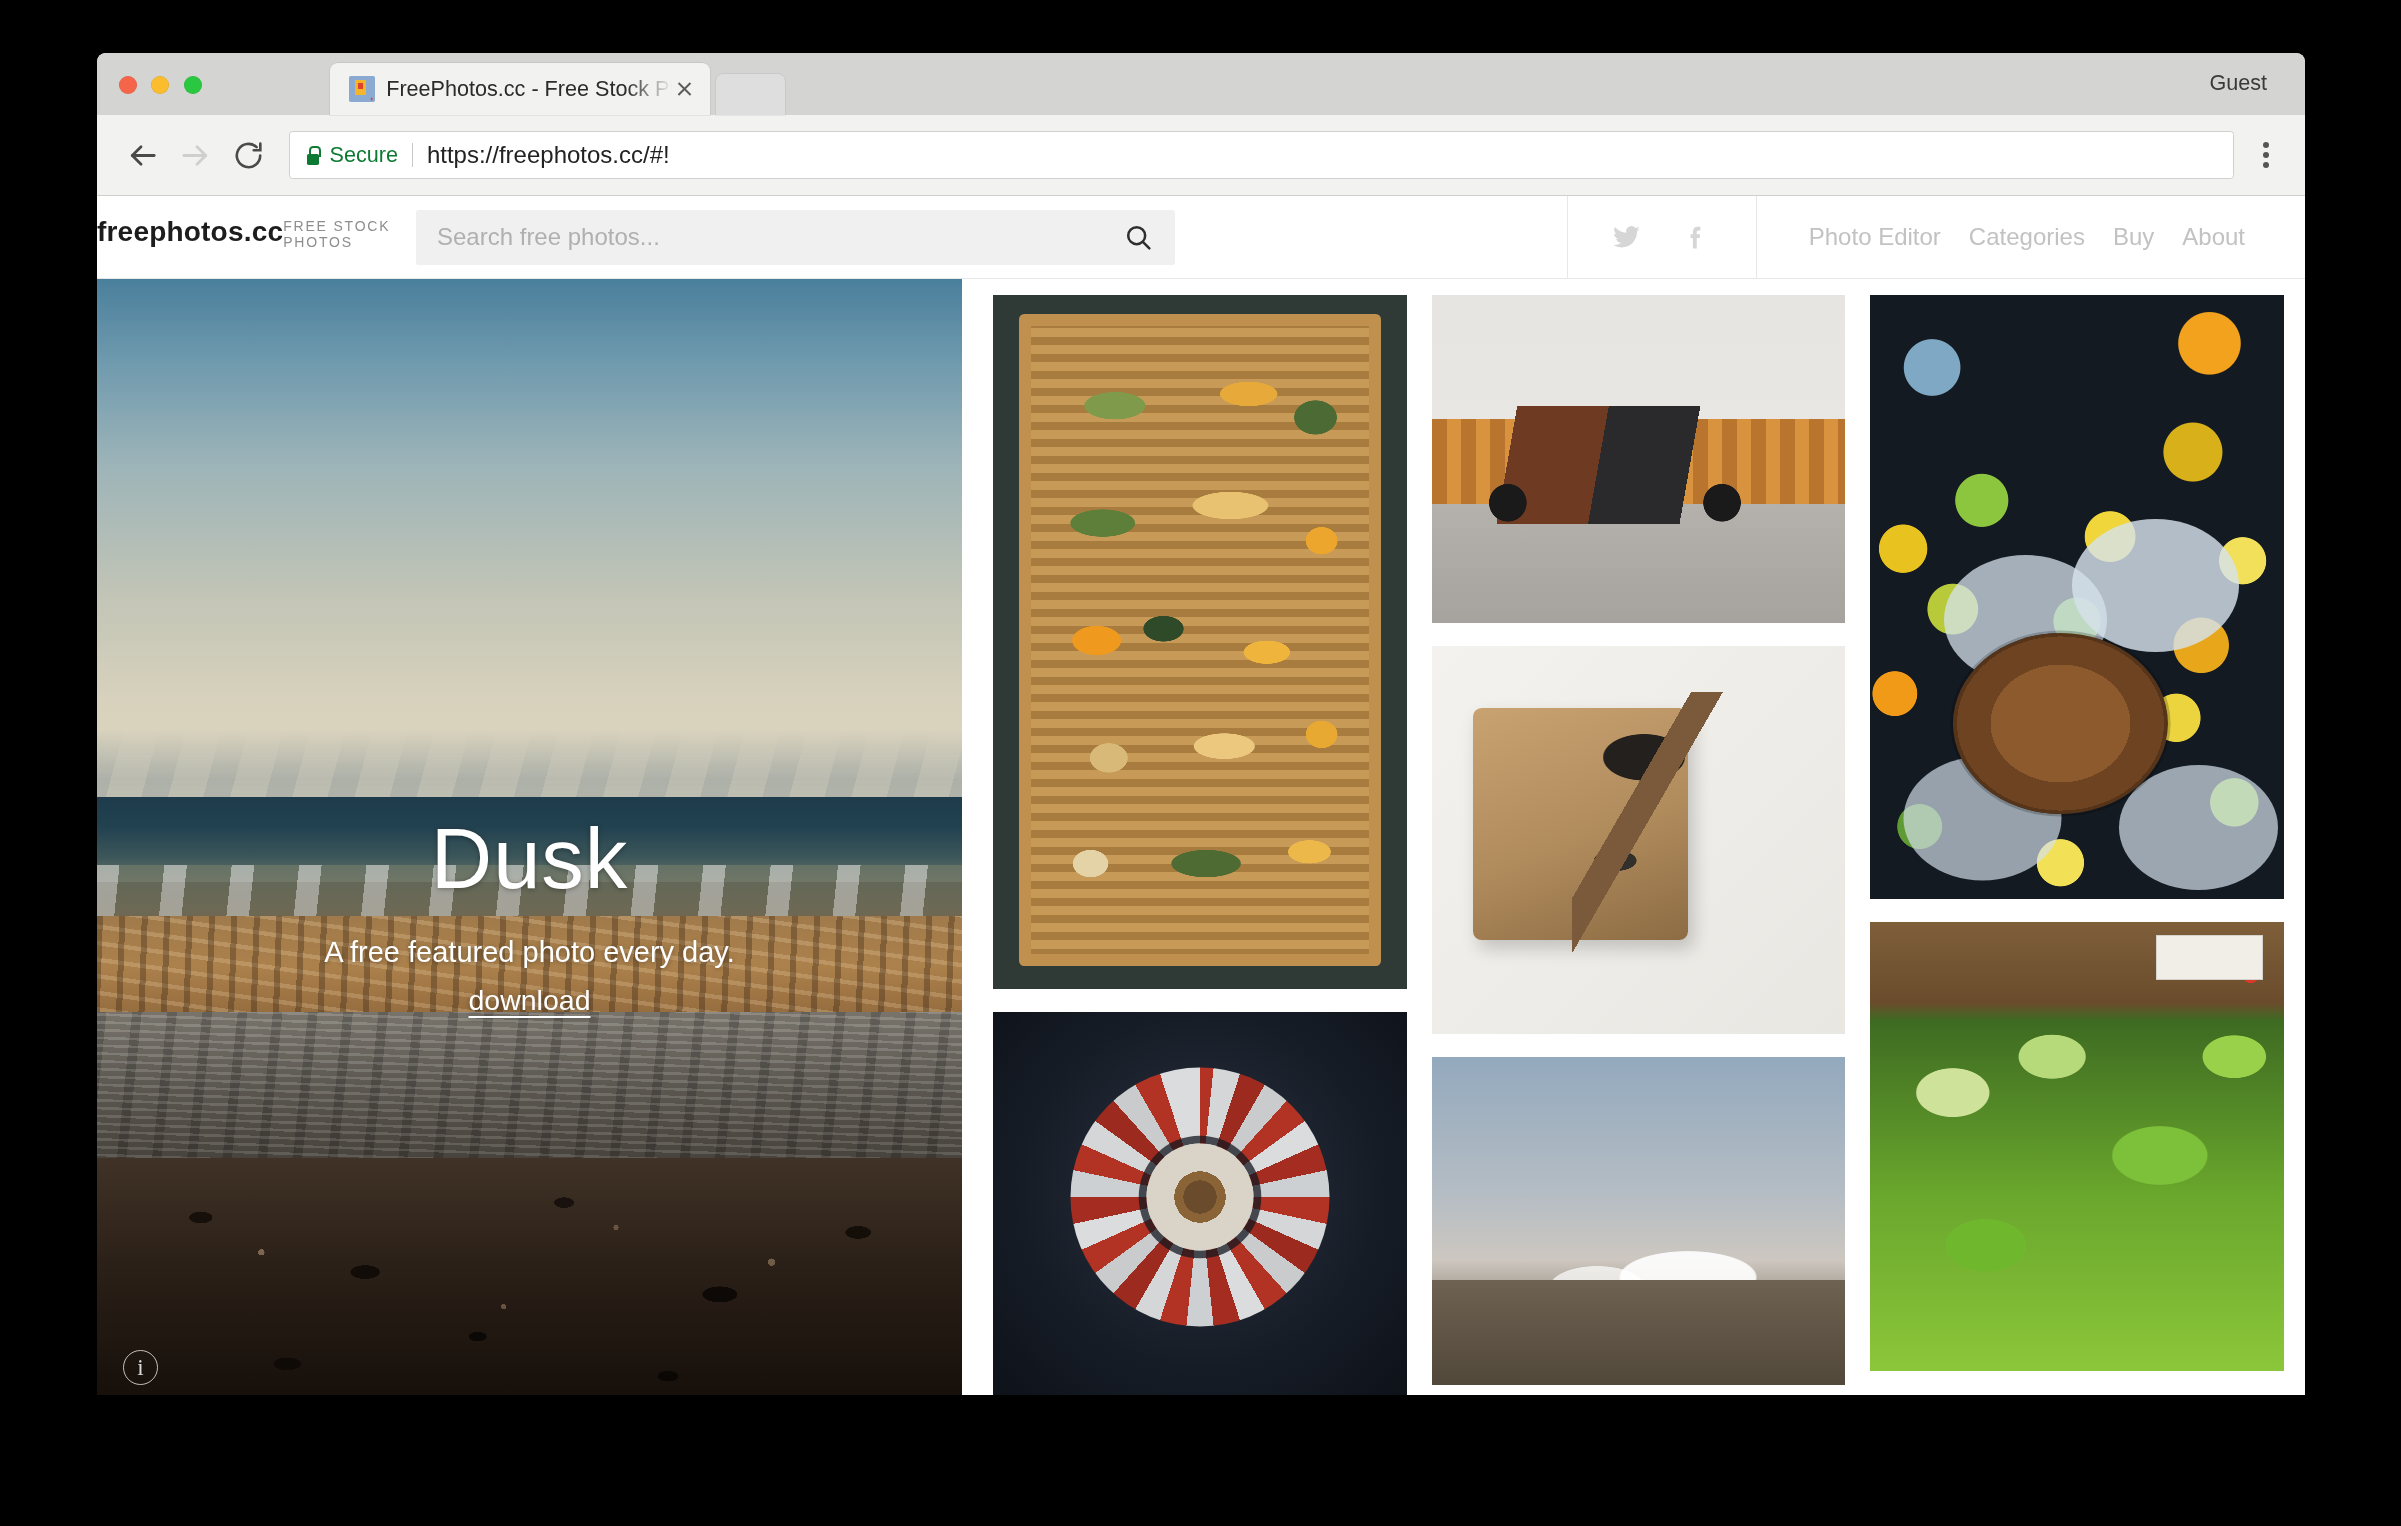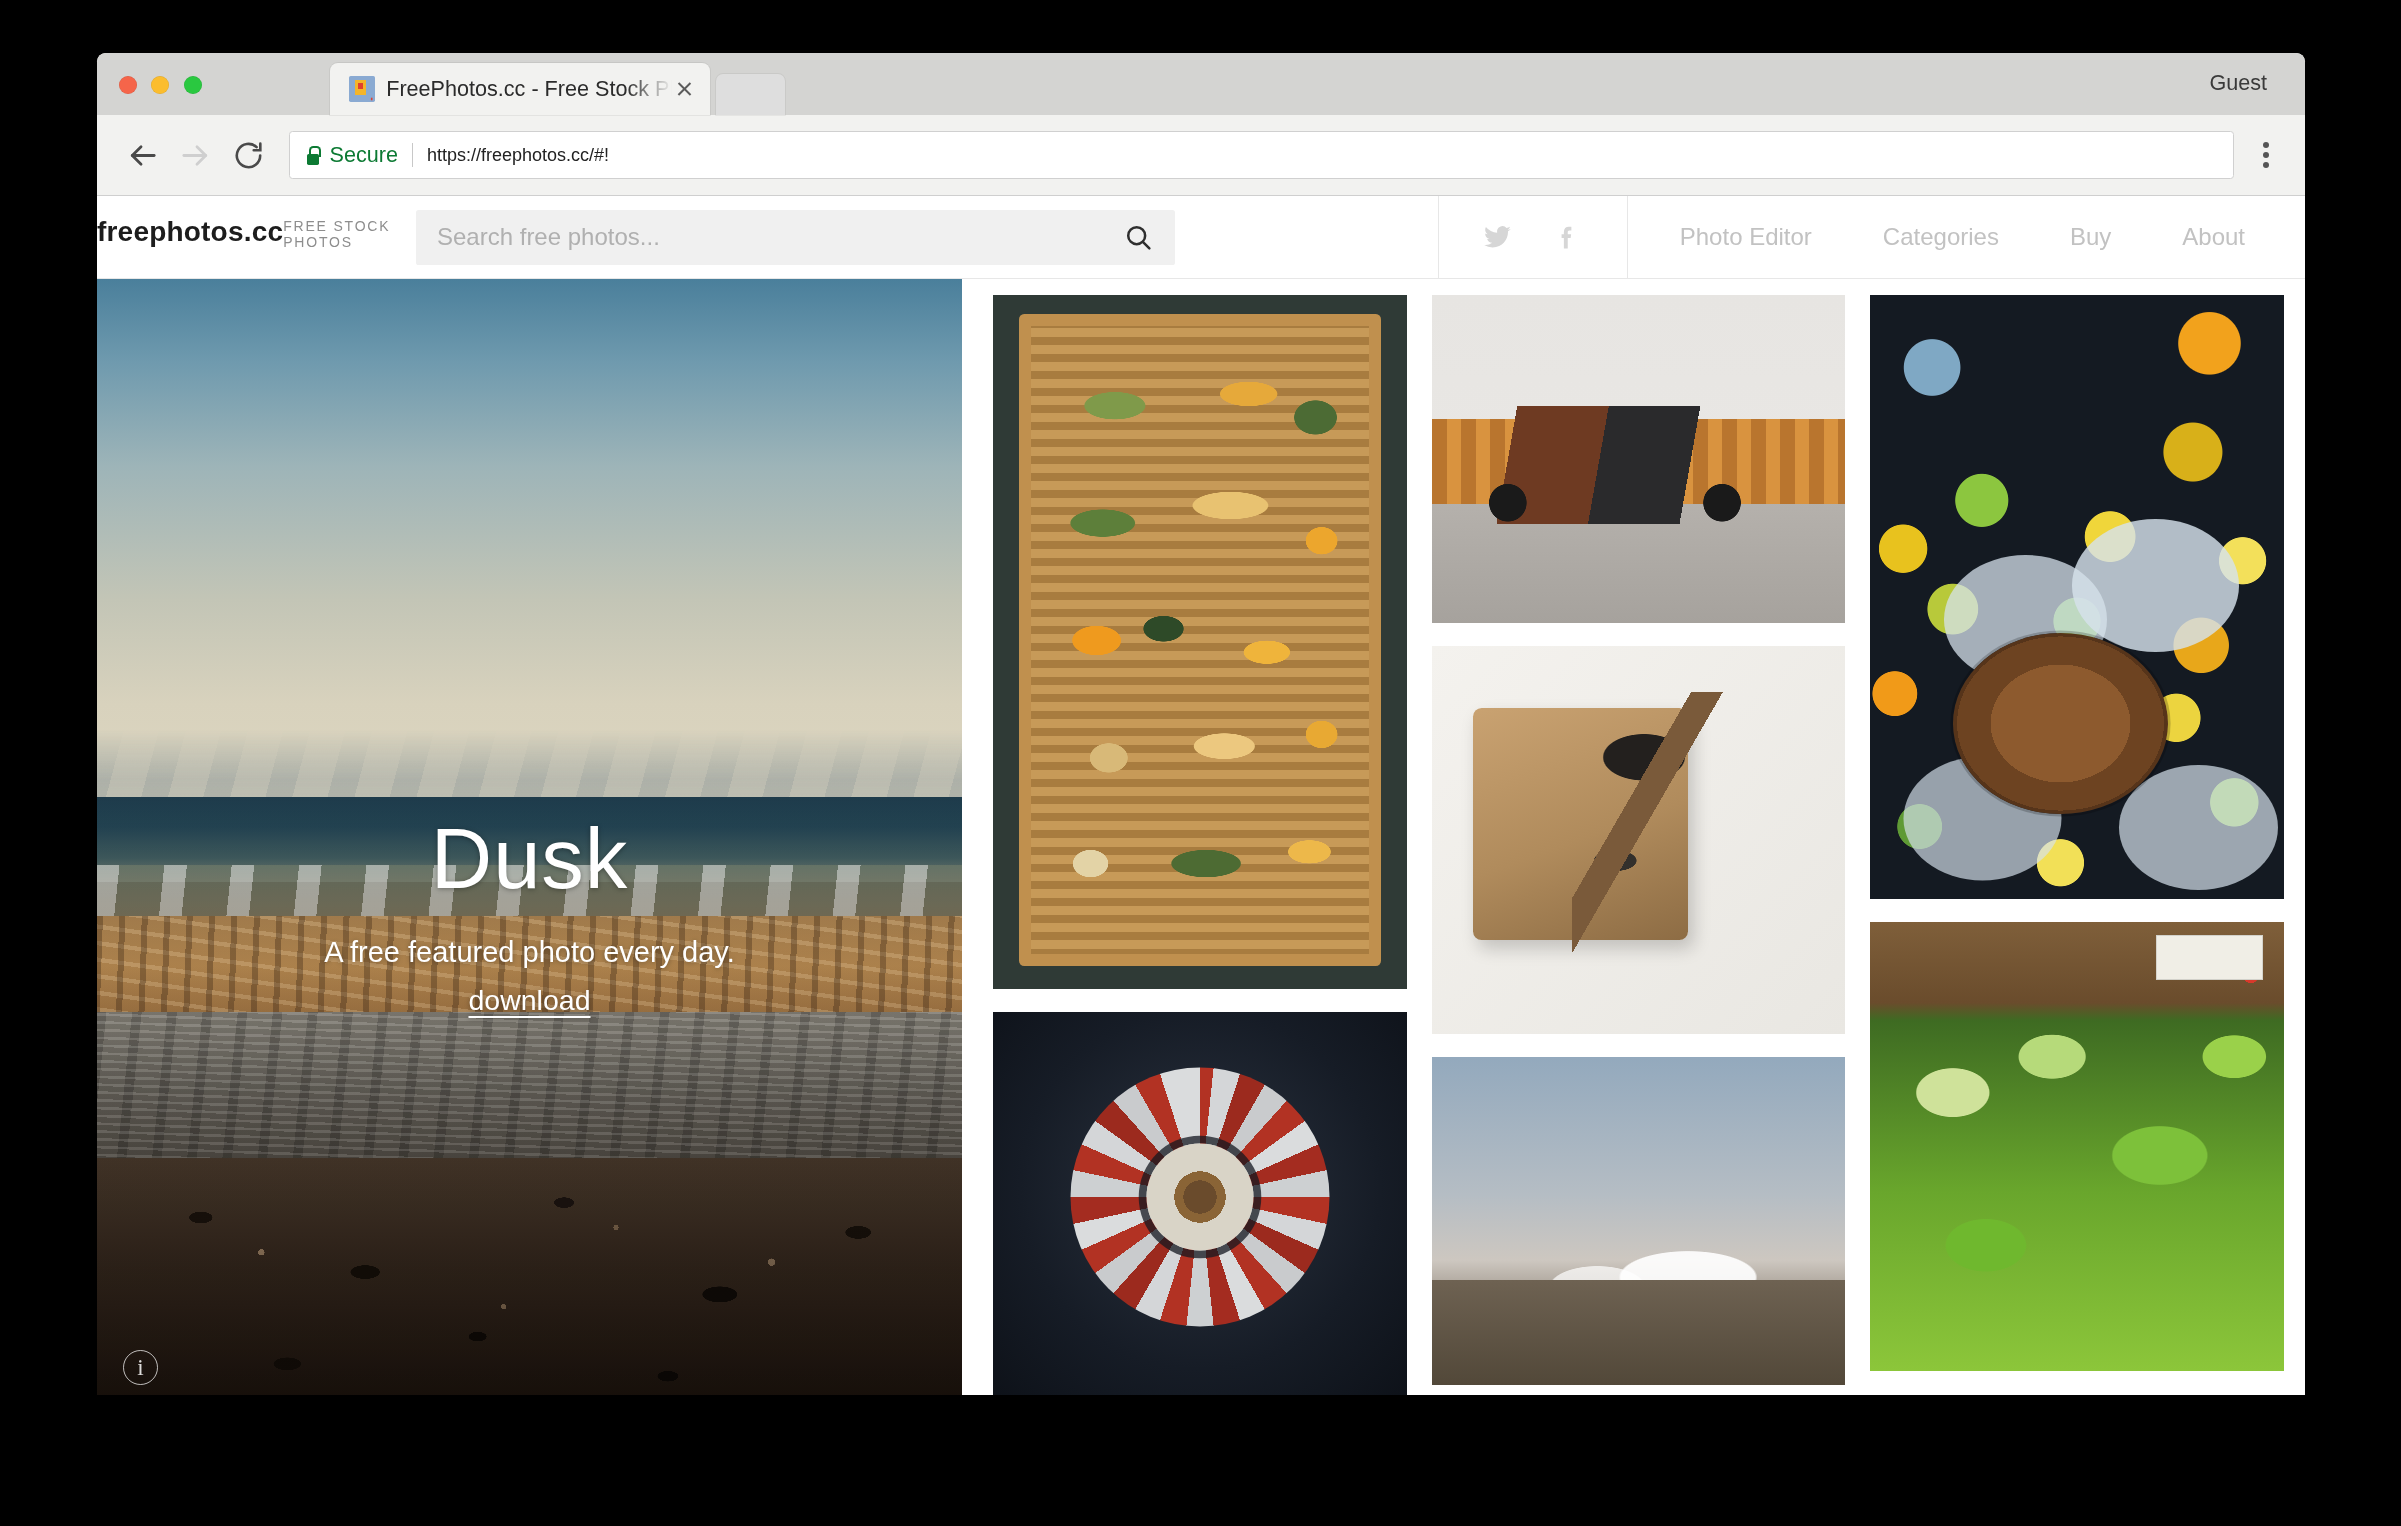--- a/index.html
+++ b/index.html
@@ -153,21 +153,21 @@
     content: ""; position: absolute;
     left: 3.9px; top: 0.9px; width: 7.8px; height: 8.6px;
     border: 2.2px solid #0c7a33;
     border-bottom: none;
     border-radius: 4.3px 4.3px 0 0;
   }
   .secure-word { font-size: 21.6px; color: #0c7a33; }
   .omni-sep {
     width: 0.9px; height: 24px; background: #c8c8c8; margin: 0 14px;
   }
-  .omni-url { font-size: 18px; color: #222; }
+  .omni-url { font-size: 24px; color: #222; }
   .menu-dots {
     width: 47px; height: 53px;
     display: flex; flex-direction: column;
     align-items: center; justify-content: center;
     gap: 4.3px; flex: 0 0 auto;
   }
   .menu-dots i { width: 6px; height: 6px; border-radius: 50%; background: #555; display: block; }
 
   
   .page { position: relative; height: 1211px; background: #fff; overflow: hidden; }
@@ -216,21 +216,21 @@
     width: 190px;
     display: flex; align-items: center; justify-content: center;
     gap: 41px;
     border-left: 0.9px solid #e7e7e7;
     border-right: 0.9px solid #e7e7e7;
   }
   .social-icon { width: 29px; height: 29px; display: block; }
   .nav-links {
     flex: 0 0 auto;
     display: flex; align-items: center;
-    gap: 71px;
+    gap: 28px;
     padding: 0 60px 0 52px;
   }
   .nav-link {
     font-size: 24px; color: #c2c2c2; text-decoration: none; white-space: nowrap;
   }
 
   
   .content { display: flex; height: 1127px; }
 
   .hero {

